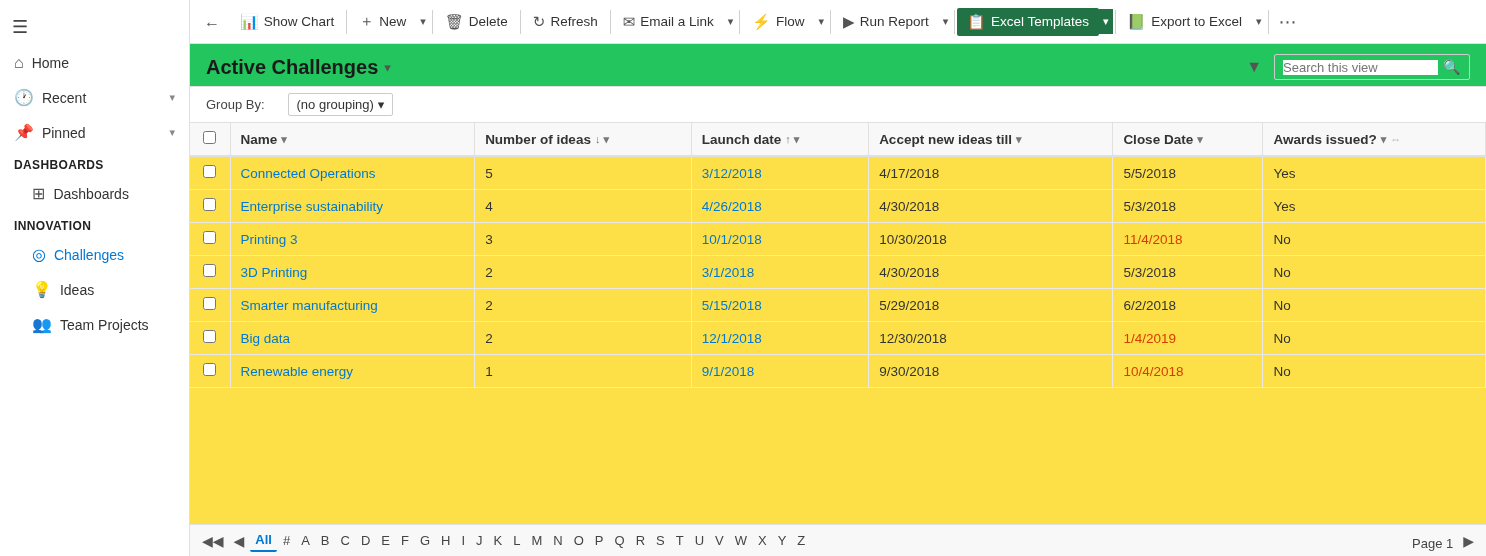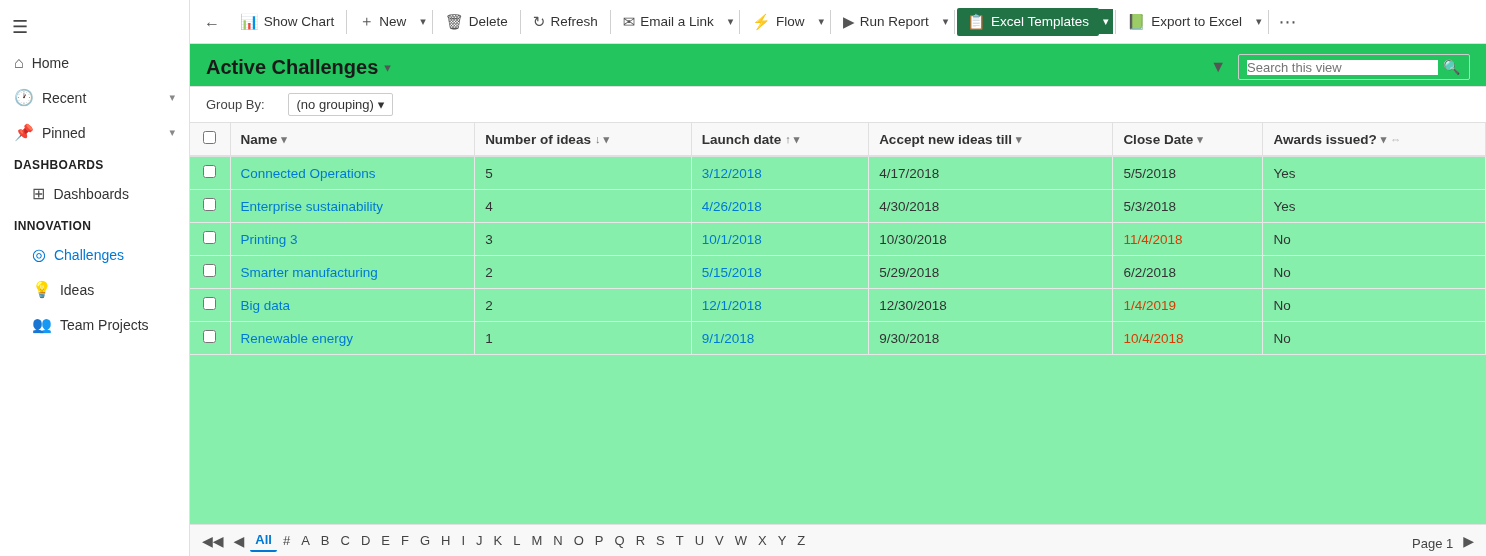--- a/index.html
+++ b/index.html
@@ -158,21 +158,21 @@
       color: #555;
       cursor: pointer;
       padding: 4px;
     }
     .search-box {
       display: flex;
       align-items: center;
       border: 1px solid #ccc;
       border-radius: 2px;
       padding: 4px 8px;
-      width: 232px;
+      width: 196px;
       gap: 6px;
     }
     .search-input {
       border: none;
       outline: none;
       font-size: 13px;
       width: 100%;
       color: #888;
     }
     .search-icon { color: #555; font-size: 14px; cursor: pointer; }
@@ -195,21 +195,21 @@
       color: #333;
       background: #fff;
       cursor: pointer;
       display: flex; align-items: center; gap: 4px;
     }
 
     
     .table-container {
       flex: 1;
       overflow: auto;
-      background: #86efac;
+      background: #fde047;
     }
     table {
       width: 100%;
       border-collapse: collapse;
       font-size: 13.5px;
     }
     thead th {
       background: #f8f8f8;
       border-bottom: 2px solid #e0e0e0;
       border-right: 1px solid #e0e0e0;
@@ -481,20 +481,29 @@
       <td class="">5/3/2018</td>
       <td>Yes</td>
     </tr>
           <tr>
       <td><input type="checkbox" style=""></td>
       <td class="link-cell">Printing 3</td>
       <td>3</td>
       <td style="color:#0078d4">10/1/2018</td>
       <td>10/30/2018</td>
       <td class="date-overdue">11/4/2018</td>
+      <td>No</td>
+    </tr>
+          <tr>
+      <td><input type="checkbox" style=""></td>
+      <td class="link-cell">3D Printing</td>
+      <td>2</td>
+      <td style="color:#0078d4">3/1/2018</td>
+      <td>4/30/2018</td>
+      <td class="">5/3/2018</td>
       <td>No</td>
     </tr>
           <tr>
       <td><input type="checkbox" style=""></td>
       <td class="link-cell">Smarter manufacturing</td>
       <td>2</td>
       <td style="color:#0078d4">5/15/2018</td>
       <td>5/29/2018</td>
       <td class="">6/2/2018</td>
       <td>No</td>

